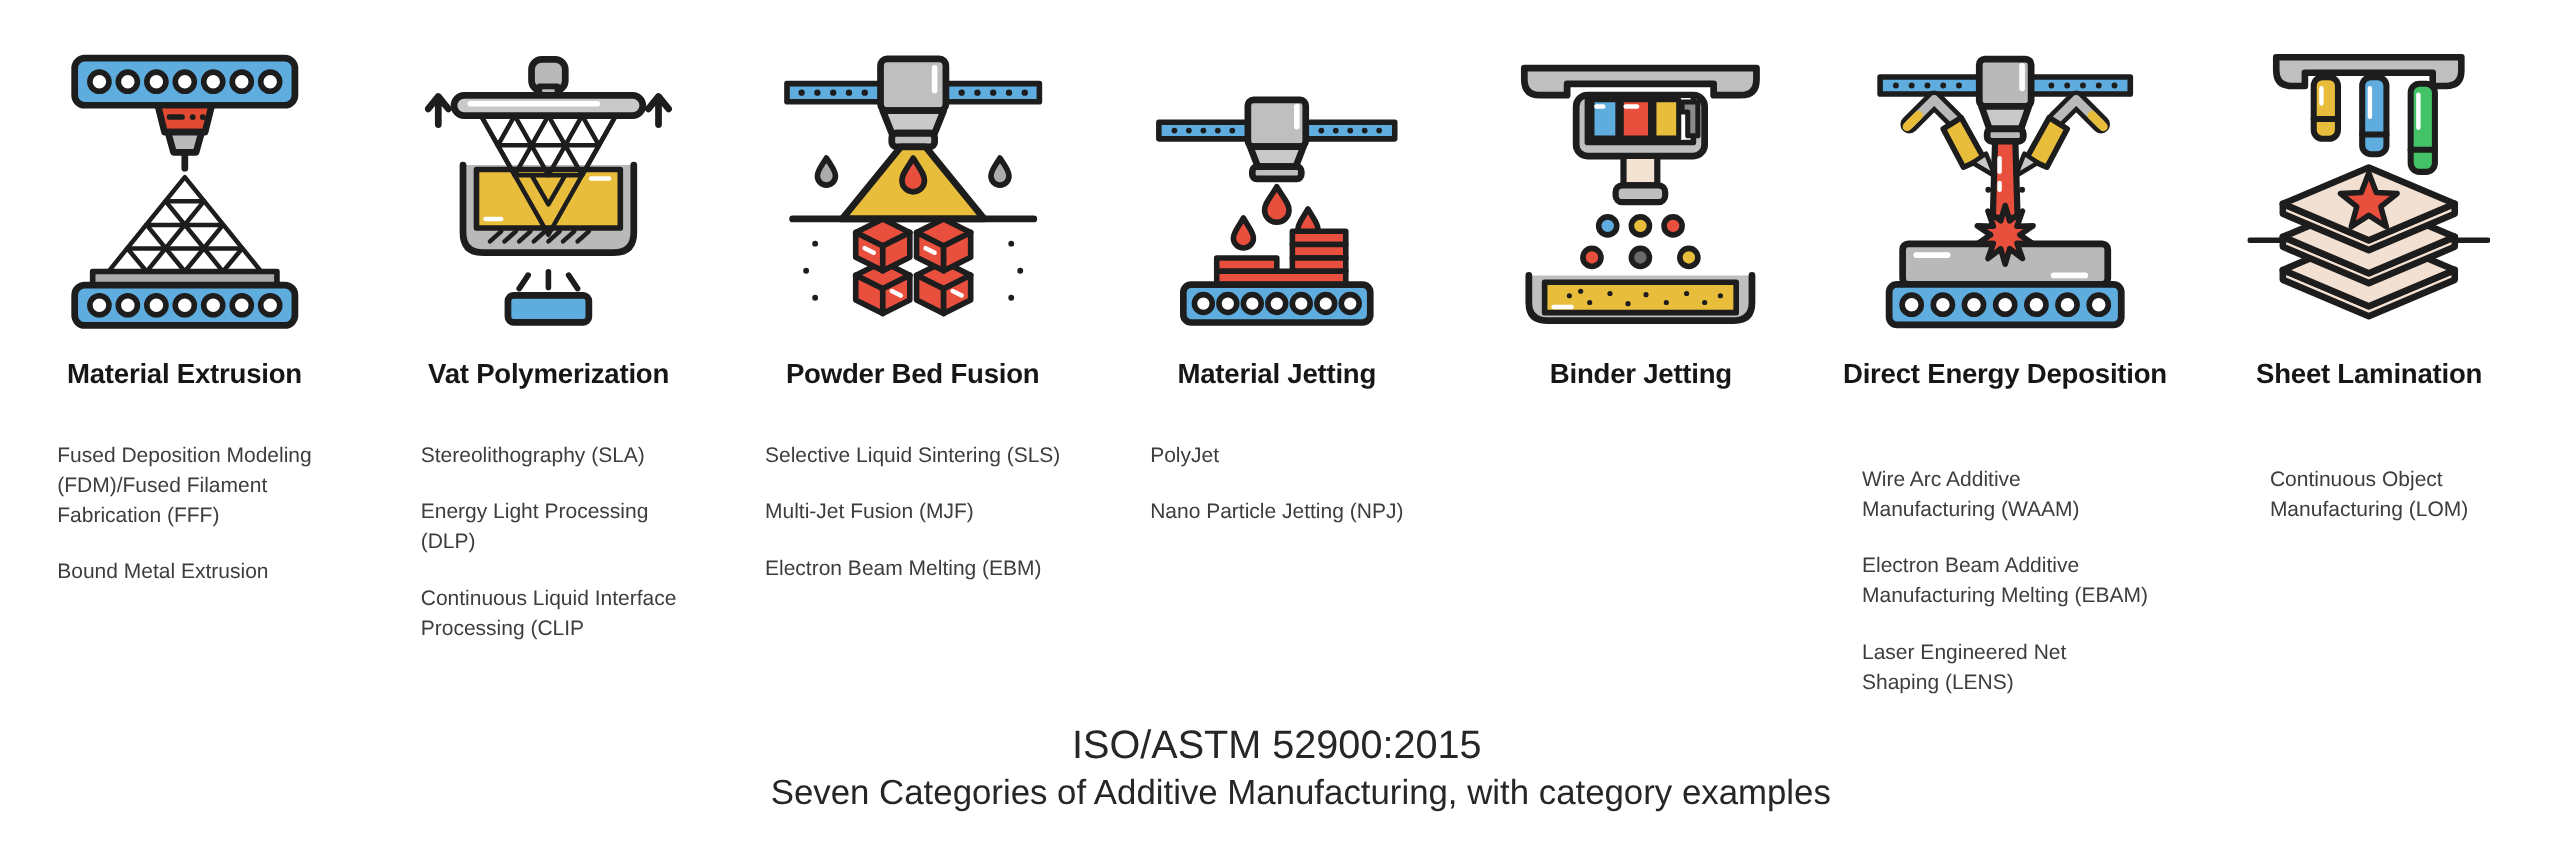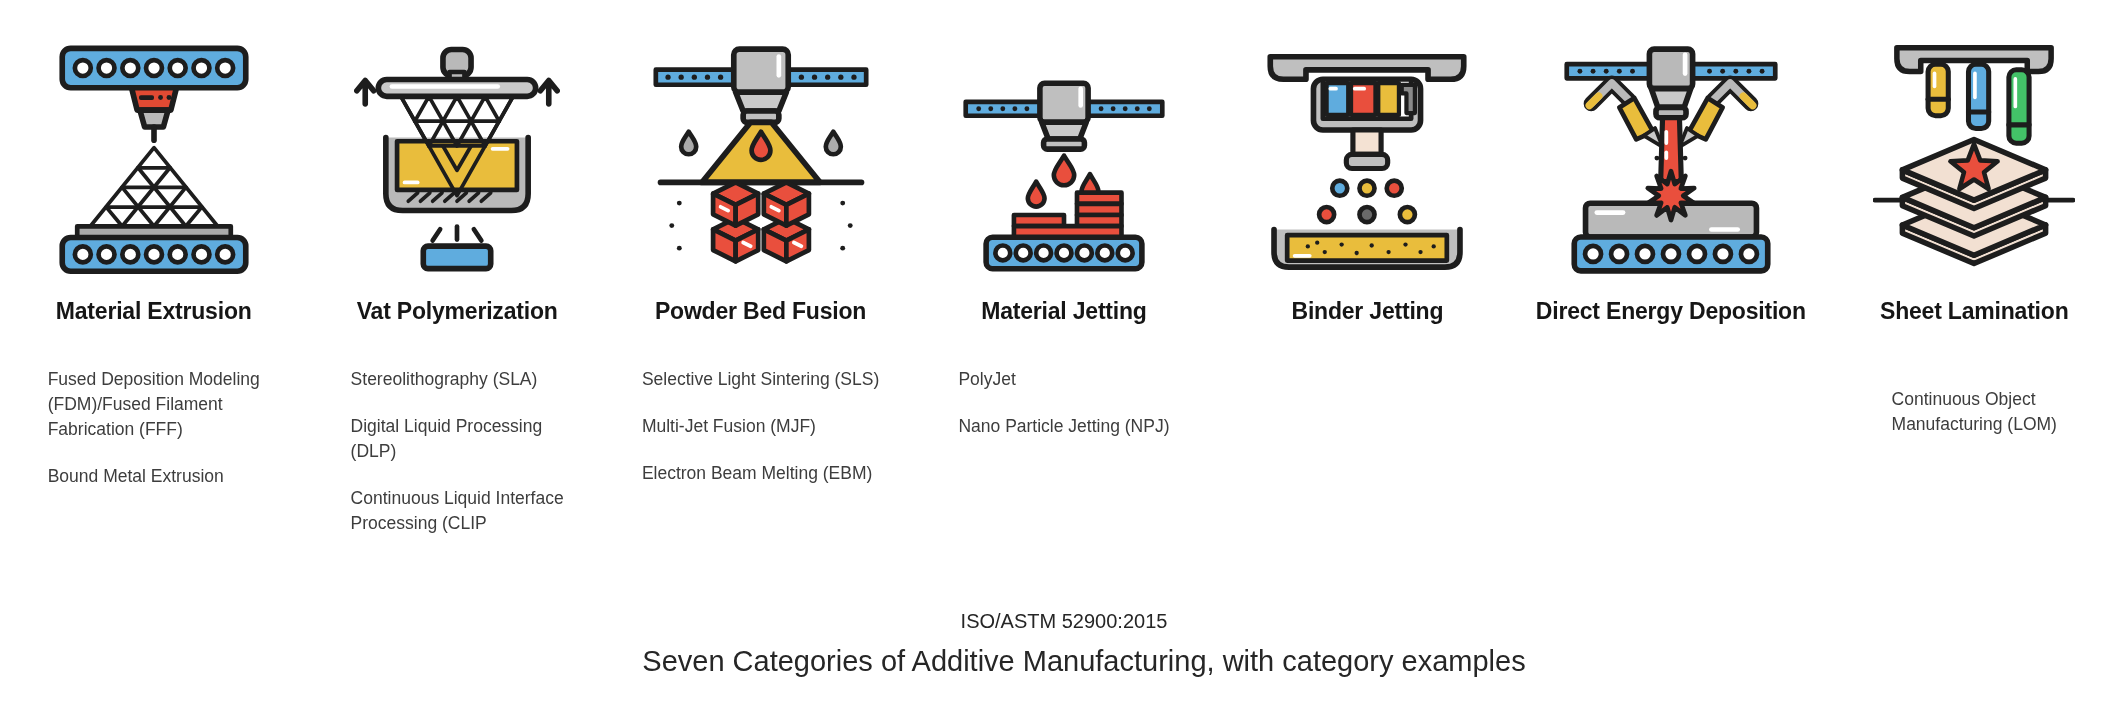--- a/index.html
+++ b/index.html
@@ -18,21 +18,21 @@
     font-size:23px;font-weight:bold;letter-spacing:-0.2px;
     color:#161616;white-space:nowrap;
   }
   .examples{margin-top:42px;display:flex;flex-direction:column;gap:22px;}
   .column.low .examples{margin-top:62px;}
   .example{
     margin:0;font-size:17.5px;line-height:25px;color:#3d3d3d;
     white-space:pre-line;max-width:270px;
   }
   .caption{position:absolute;left:0;top:604px;width:100%;text-align:center;color:#262626;}
-  .caption-line1{font-size:20px;line-height:34px;}
+  .caption-line1{font-size:33px;line-height:34px;}
   .caption-line2{font-size:29px;line-height:38px;margin-top:4px;padding-left:40px;}
   svg .ol{stroke:#1d1d1d;stroke-linejoin:round;stroke-linecap:round;}
 </style>
 </head>
 <body>
 
 <div class="canvas">
   <div class="columns">
 
     <div class="column">
@@ -138,21 +138,21 @@
             <line x1="128" y1="196" x2="136" y2="208"></line>
           </g>
           <g class="ol" stroke-width="6">
             <rect x="74" y="214" width="72" height="24" rx="5" fill="#5FACDE"></rect>
           </g>
         </svg>
       </div>
       <h2 class="cat-title">Vat Polymerization</h2>
       <div class="examples">
         <p class="example">Stereolithography (SLA)</p>
-        <p class="example">Digital Liquid Processing
+        <p class="example">Energy Light Processing
 (DLP)</p>
         <p class="example">Continuous Liquid Interface
 Processing (CLIP</p>
       </div>
     </div>
 
     <div class="column">
       <div class="icon-area">
         <svg width="216" height="248" viewBox="0 0 230 248">
           <g class="ol" stroke-width="5">
@@ -212,21 +212,21 @@
               <circle cx="20" cy="196" r="2.6"></circle>
               <circle cx="28" cy="220" r="2.6"></circle>
             <circle cx="202" cy="172" r="2.6"></circle>
               <circle cx="210" cy="196" r="2.6"></circle>
               <circle cx="202" cy="220" r="2.6"></circle>
           </g>
         </svg>
       </div>
       <h2 class="cat-title">Powder Bed Fusion</h2>
       <div class="examples">
-        <p class="example">Selective Light Sintering (SLS)</p>
+        <p class="example">Selective Liquid Sintering (SLS)</p>
         <p class="example">Multi-Jet Fusion (MJF)</p>
         <p class="example">Electron Beam Melting (EBM)</p>
       </div>
     </div>
 
     <div class="column">
       <div class="icon-area">
         <svg width="204" height="212" viewBox="0 0 220 212">
           <g class="ol" stroke-width="5">
             <rect x="4" y="26" width="212" height="15" fill="#5FACDE"></rect>
@@ -409,20 +409,28 @@
                 <circle cx="87.3" cy="222" r="8.5"></circle>
               <circle cx="115" cy="222" r="8.5"></circle>
                 <circle cx="142.7" cy="222" r="8.5"></circle>
                 <circle cx="170.3" cy="222" r="8.5"></circle>
               <circle cx="198" cy="222" r="8.5"></circle>
             </g>
           </g>
         </svg>
       </div>
       <h2 class="cat-title">Direct Energy Deposition</h2>
+      <div class="examples">
+        <p class="example">Wire Arc Additive
+Manufacturing (WAAM)</p>
+        <p class="example">Electron Beam Additive
+Manufacturing Melting (EBAM)</p>
+        <p class="example">Laser Engineered Net
+Shaping (LENS)</p>
+      </div>
     </div>
 
     <div class="column low">
       <div class="icon-area">
         <svg width="202" height="250" viewBox="0 0 220 250">
           <g class="ol" stroke-width="5.5">
             <rect x="60" y="24" width="22" height="56" rx="8" fill="#E9BD3C"></rect>
             <line x1="60" y1="62" x2="82" y2="62"></line>
             <rect x="104" y="24" width="22" height="70" rx="8" fill="#5FACDE"></rect>
             <line x1="104" y1="76" x2="126" y2="76"></line>

